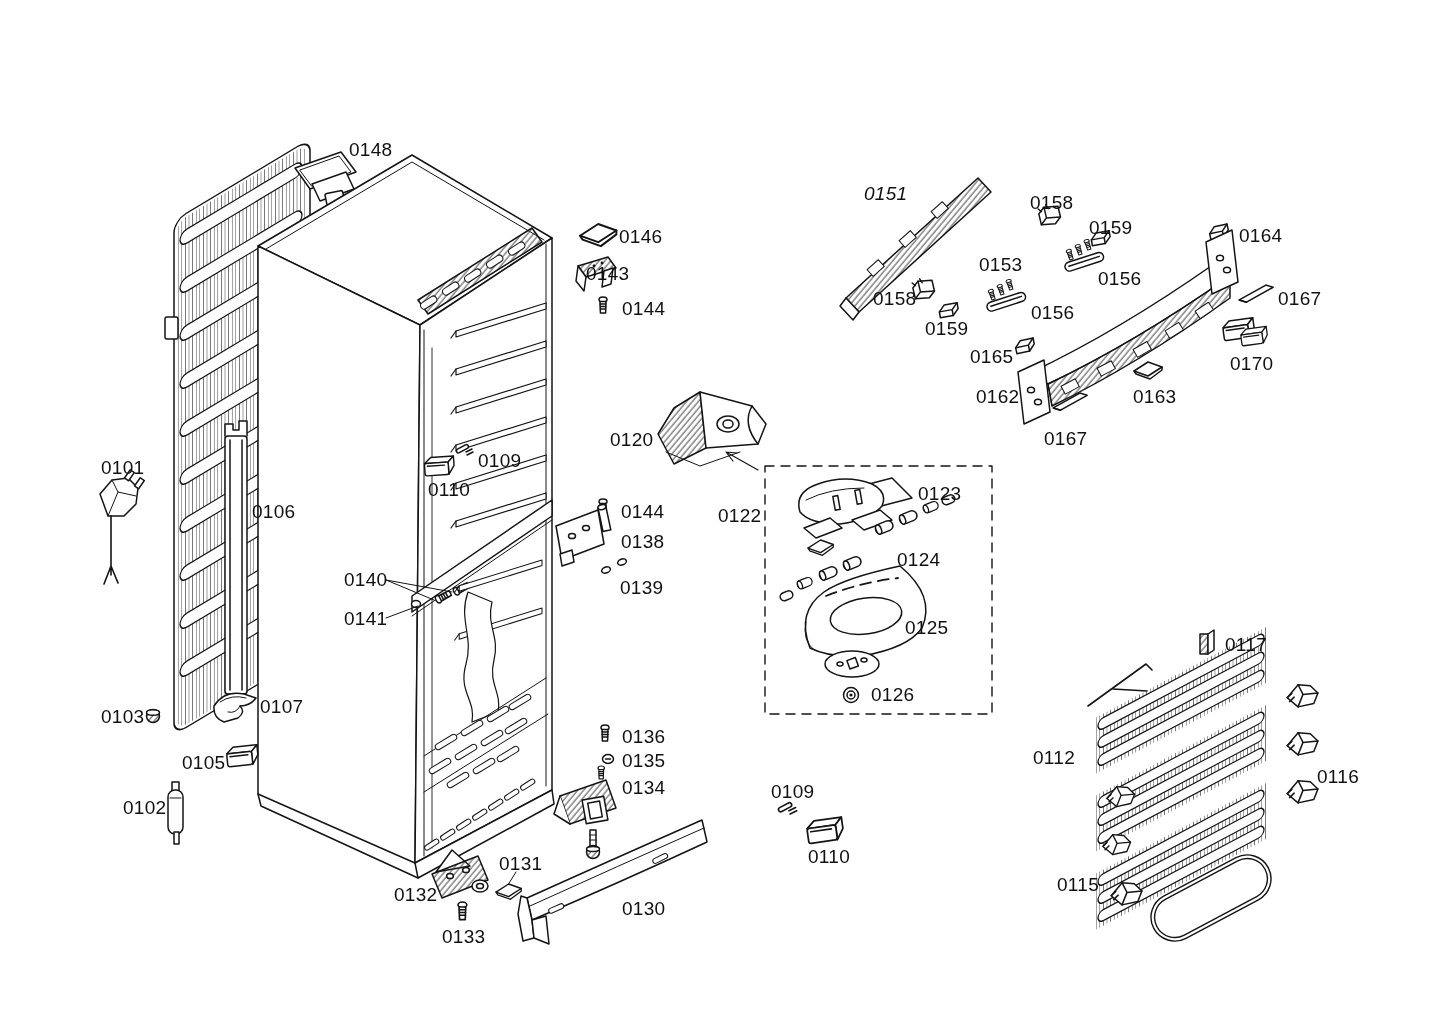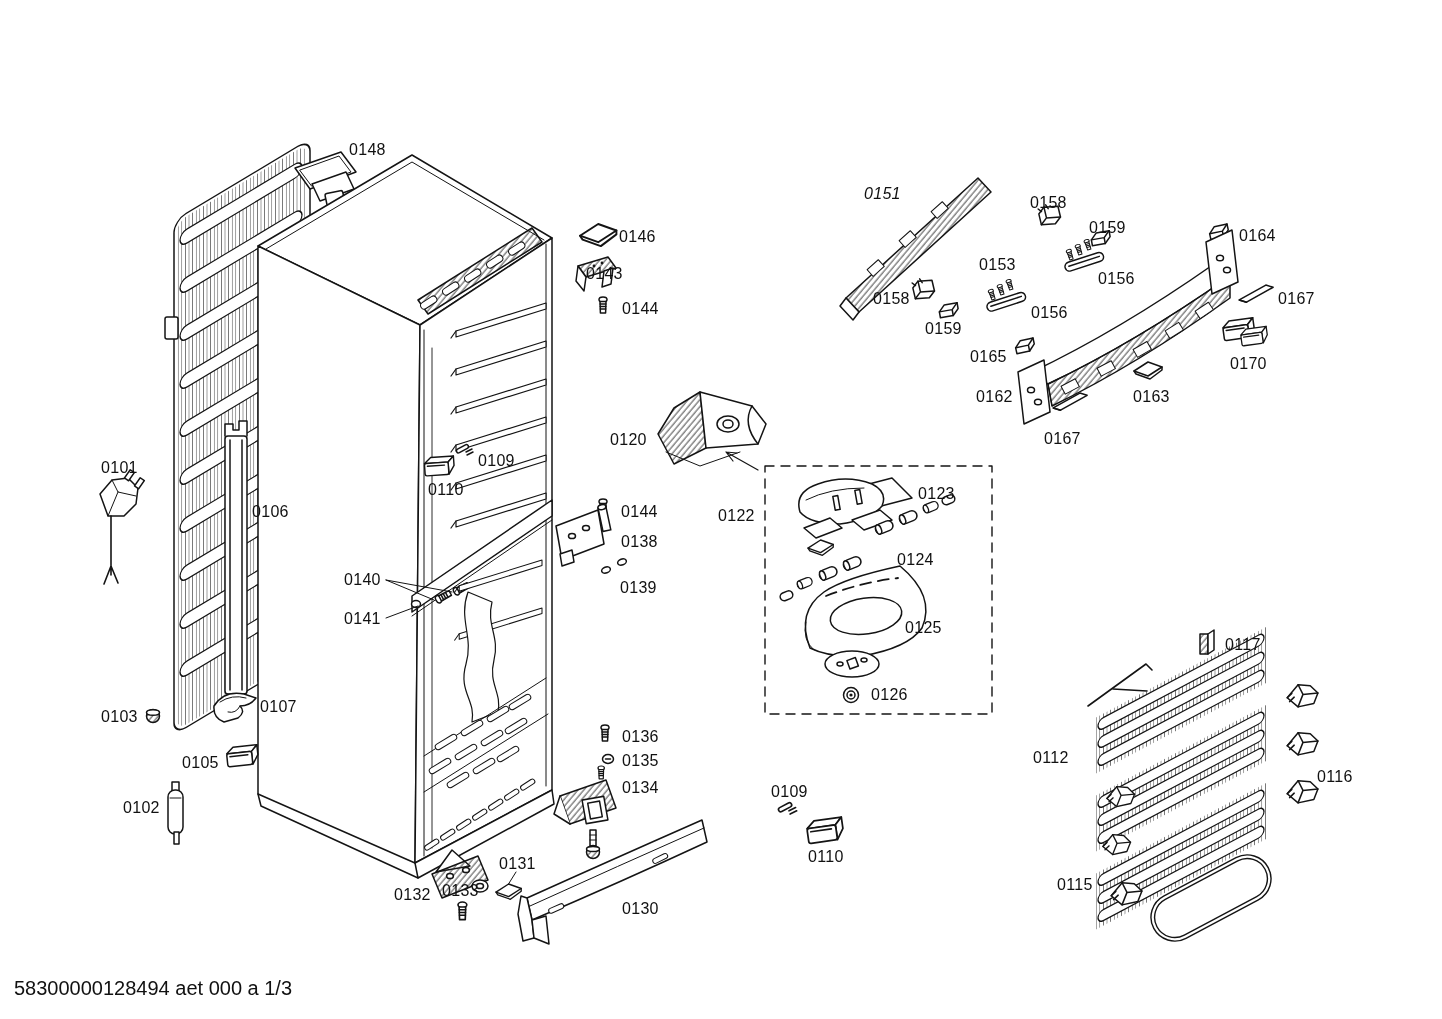--- a/index.html
+++ b/index.html
@@ -1,19 +1,19 @@
 <!DOCTYPE html>
 <html><head>
 <meta charset="utf-8">
 <style>
   html,body{margin:0;padding:0;background:#fff;}
   #stage{position:relative;width:1442px;height:1019px;background:#fff;overflow:hidden;
          font-family:"Liberation Sans",sans-serif;color:#111;}
   #art{position:absolute;left:0;top:0;}
-  .plabel{position:absolute;font-size:16px;line-height:20px;letter-spacing:0.3px;color:#111;
+  .plabel{position:absolute;font-size:19px;line-height:20px;letter-spacing:0.3px;color:#111;
           white-space:nowrap;}
   .footer{position:absolute;left:14px;top:977px;font-size:20px;color:#111;}
 </style>
 </head>
 <body>
 
 <div id="stage">
 
 <svg id="art" width="1442" height="1019" viewBox="0 0 1442 1019" stroke="#141414" fill="none" stroke-width="1.5" stroke-linejoin="round" stroke-linecap="round">
 
@@ -429,21 +429,20 @@
   <use href="#sym-evclip" transform="translate(1284,780) rotate(-5)"></use>
   <use href="#sym-evclip" transform="translate(1104,786) rotate(-5) scale(0.9)"></use>
   <use href="#sym-evclip" transform="translate(1100,834) rotate(-5) scale(0.9)"></use>
   <use href="#sym-evclip" transform="translate(1108,882) rotate(-5)"></use>
   <g transform="translate(1200,630)">
     <rect x="0" y="4" width="8" height="20" fill="url(#hatch)"></rect>
     <path d="M8 4 L14 0 L14 20 L8 24 Z" fill="#fff"></path>
   </g>
 </svg>
 
-  <div class="footer">58300000128494 aet 000 a 1/3</div>
   <div>
       <div class="plabel" style="left: 349px; top: 140px;">0148</div>
       <div class="plabel" style="left: 619px; top: 227px;">0146</div>
       <div class="plabel" style="left: 586px; top: 264px;">0143</div>
       <div class="plabel" style="left: 622px; top: 299px;">0144</div>
       <div class="plabel" style="left: 864px; top: 184px; font-style: italic;">0151</div>
       <div class="plabel" style="left: 1030px; top: 193px;">0158</div>
       <div class="plabel" style="left: 1089px; top: 218px;">0159</div>
       <div class="plabel" style="left: 979px; top: 255px;">0153</div>
       <div class="plabel" style="left: 1098px; top: 269px;">0156</div>
@@ -476,20 +475,20 @@
       <div class="plabel" style="left: 260px; top: 697px;">0107</div>
       <div class="plabel" style="left: 182px; top: 753px;">0105</div>
       <div class="plabel" style="left: 123px; top: 798px;">0102</div>
       <div class="plabel" style="left: 622px; top: 727px;">0136</div>
       <div class="plabel" style="left: 622px; top: 751px;">0135</div>
       <div class="plabel" style="left: 622px; top: 778px;">0134</div>
       <div class="plabel" style="left: 771px; top: 782px;">0109</div>
       <div class="plabel" style="left: 808px; top: 847px;">0110</div>
       <div class="plabel" style="left: 394px; top: 885px;">0132</div>
       <div class="plabel" style="left: 499px; top: 854px;">0131</div>
-      <div class="plabel" style="left: 442px; top: 881px;">0133</div>
+      <div class="plabel" style="left: 442px; top: 927px;">0133</div>
       <div class="plabel" style="left: 622px; top: 899px;">0130</div>
       <div class="plabel" style="left: 1225px; top: 635px;">0117</div>
       <div class="plabel" style="left: 1033px; top: 748px;">0112</div>
       <div class="plabel" style="left: 1317px; top: 767px;">0116</div>
       <div class="plabel" style="left: 1057px; top: 875px;">0115</div>
     </div>
 </div>
 
 </body></html>

